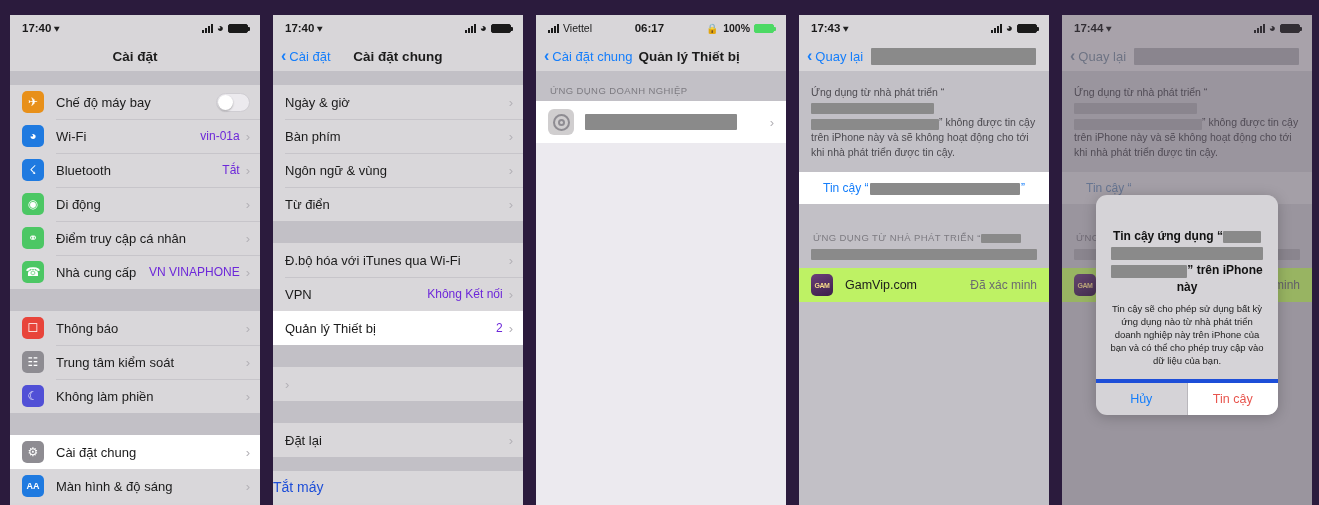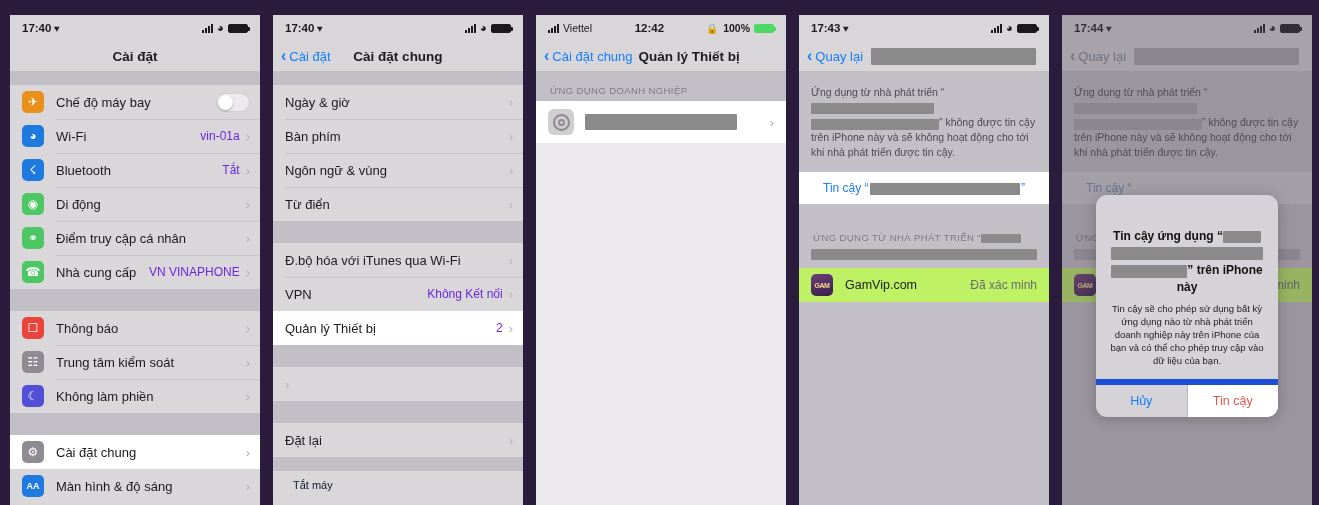--- a/index.html
+++ b/index.html
@@ -201,29 +201,29 @@
     box-shadow: 0 2px 14px rgba(0,0,0,.22);
   }
   .alert-title {
     font-size: 12px; font-weight: bold; color: #111;
     text-align: center; padding: 13px 10px 0 10px; line-height: 17px; margin-top: 20px;
   }
   .alert-body {
     font-size: 9.5px; color: #222; text-align: center;
     padding: 6px 11px 12px 11px; line-height: 13px;
   }
-  .alert-btns { display: flex; border-top: 6px solid #1d4ed8; }
+  .alert-btns { display: flex; border-top: 4px solid #1d4ed8; }
   .alert-btn {
     flex: 1; text-align: center; padding: 9px 0;
     font-size: 12.5px; color: #157efb;
   }
   .alert-btn + .alert-btn { border-left: 1px solid #b9b7bc; }
   .alert-btn.primary { background: #ffffff; color: #e8554e; }
 
-  .footlink { font-size: 11px; color: #0f172a; padding: 8px 20px; background:#d9d7da;}
+  .footlink { font-size: 14px; color: #1d4ed8; padding: 8px 0; background:#d9d7da;}
 </style>
 </head>
 <body>
 
 <div class="strip">
 
   <div class="phone">
     <div class="statusbar">
       <div class="sb-left">
         <span>17:40</span>
@@ -414,21 +414,21 @@
     <div class="statusbar">
       <div class="sb-left">
         <span class="bars">
             <i></i>
             <i></i>
             <i></i>
             <i></i>
           </span>
         <span style="font-weight:normal;font-size:10.5px">Viettel</span>
       </div>
-      <div class="sb-center">12:42</div>
+      <div class="sb-center">06:17</div>
       <div class="sb-right">
         <span class="lock-ic">🔒</span>
         <span class="pct">100%</span>
         <span class="batt green"></span>
       </div>
     </div>
     <div class="navbar">
       <div class="nav-back">
         <span class="chev">‹</span>
         <span>Cài đặt chung</span>

